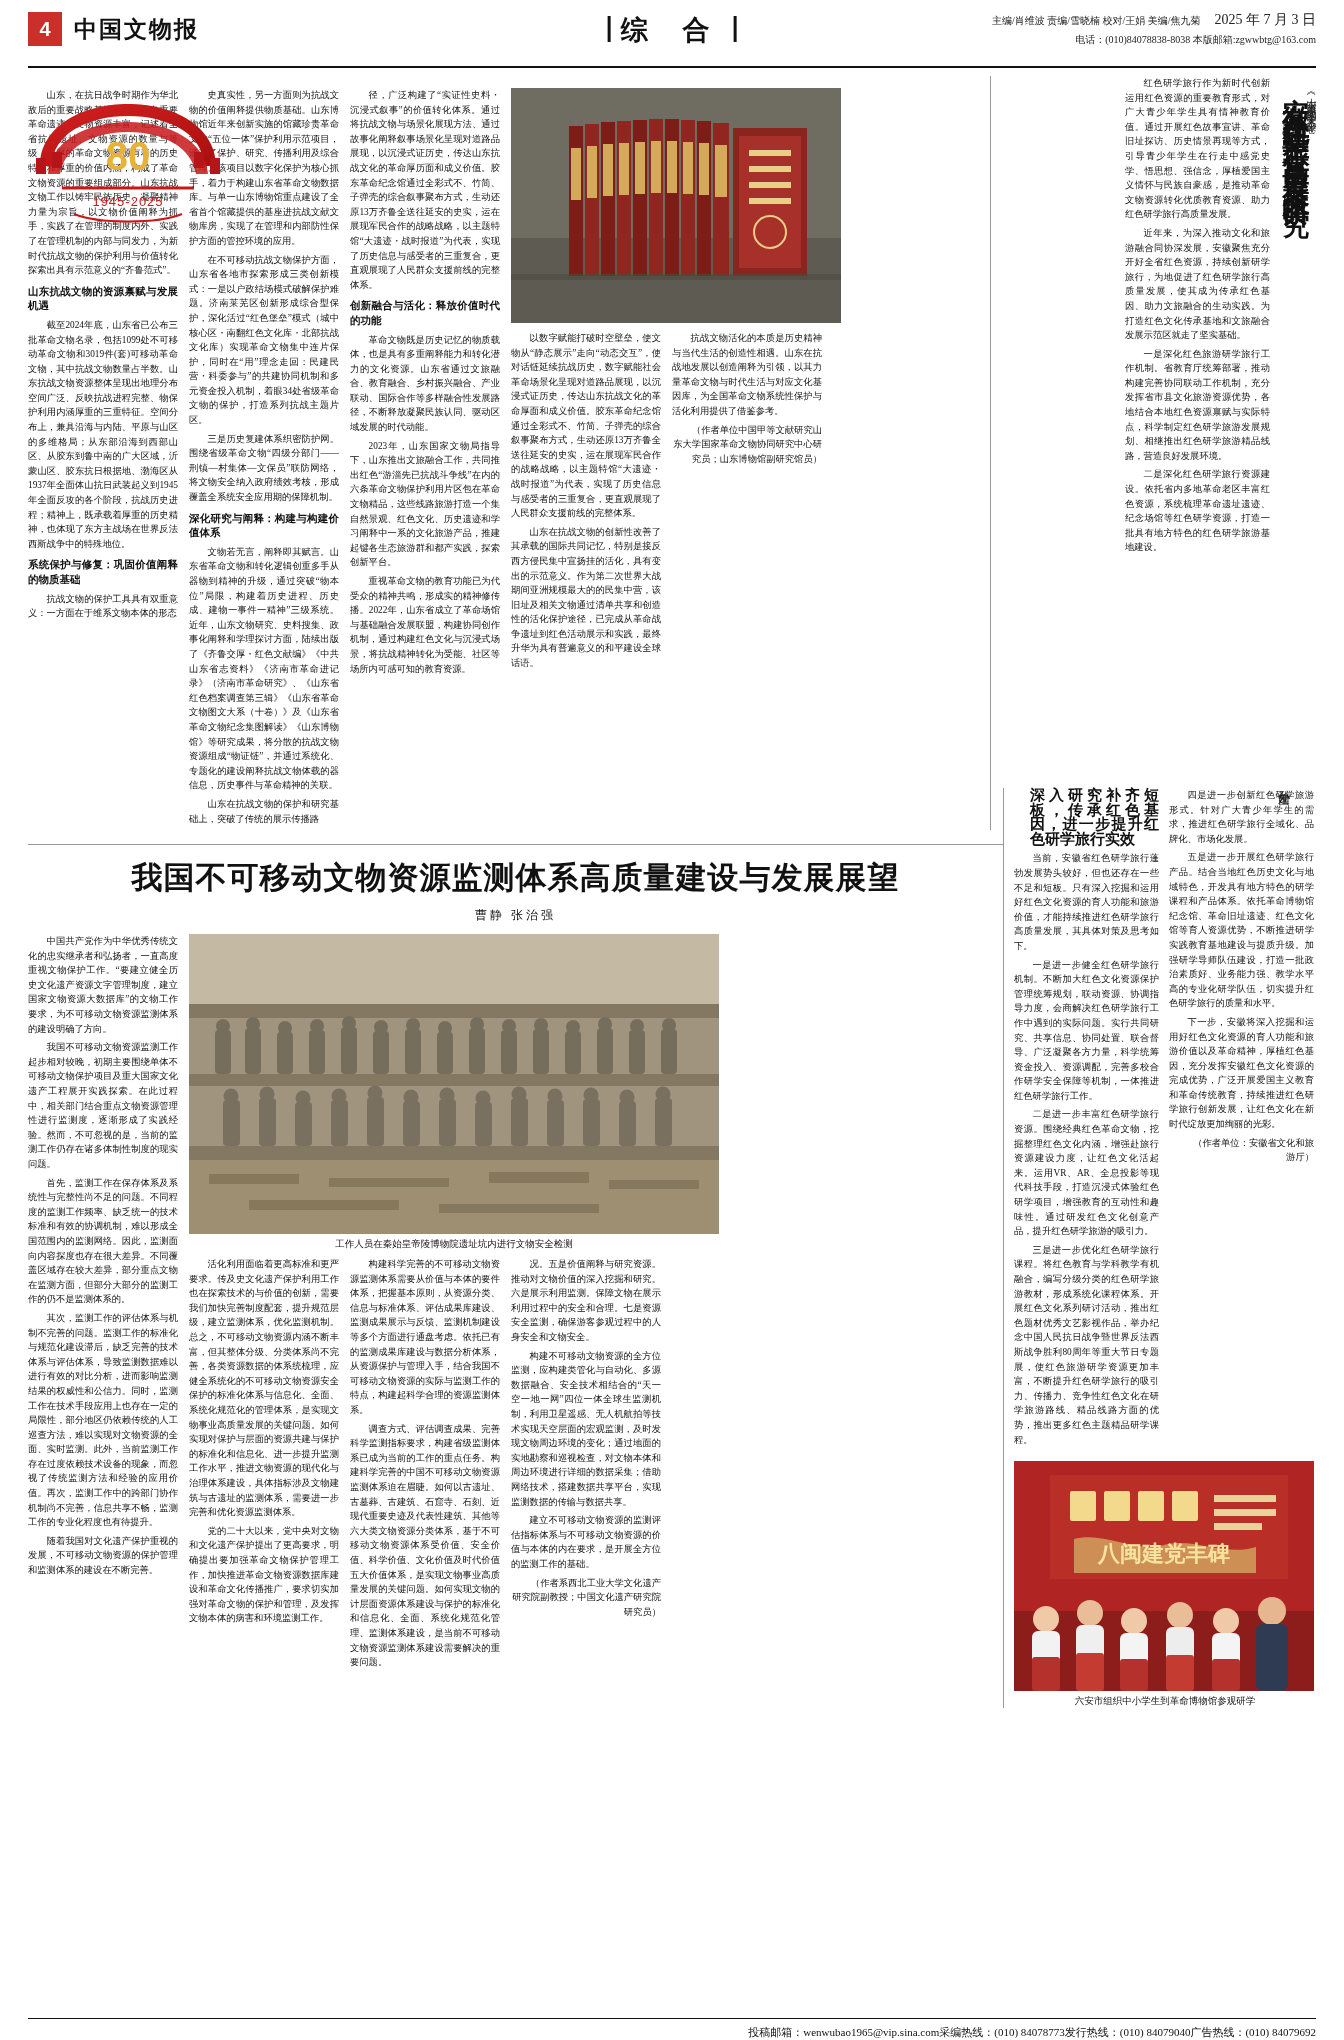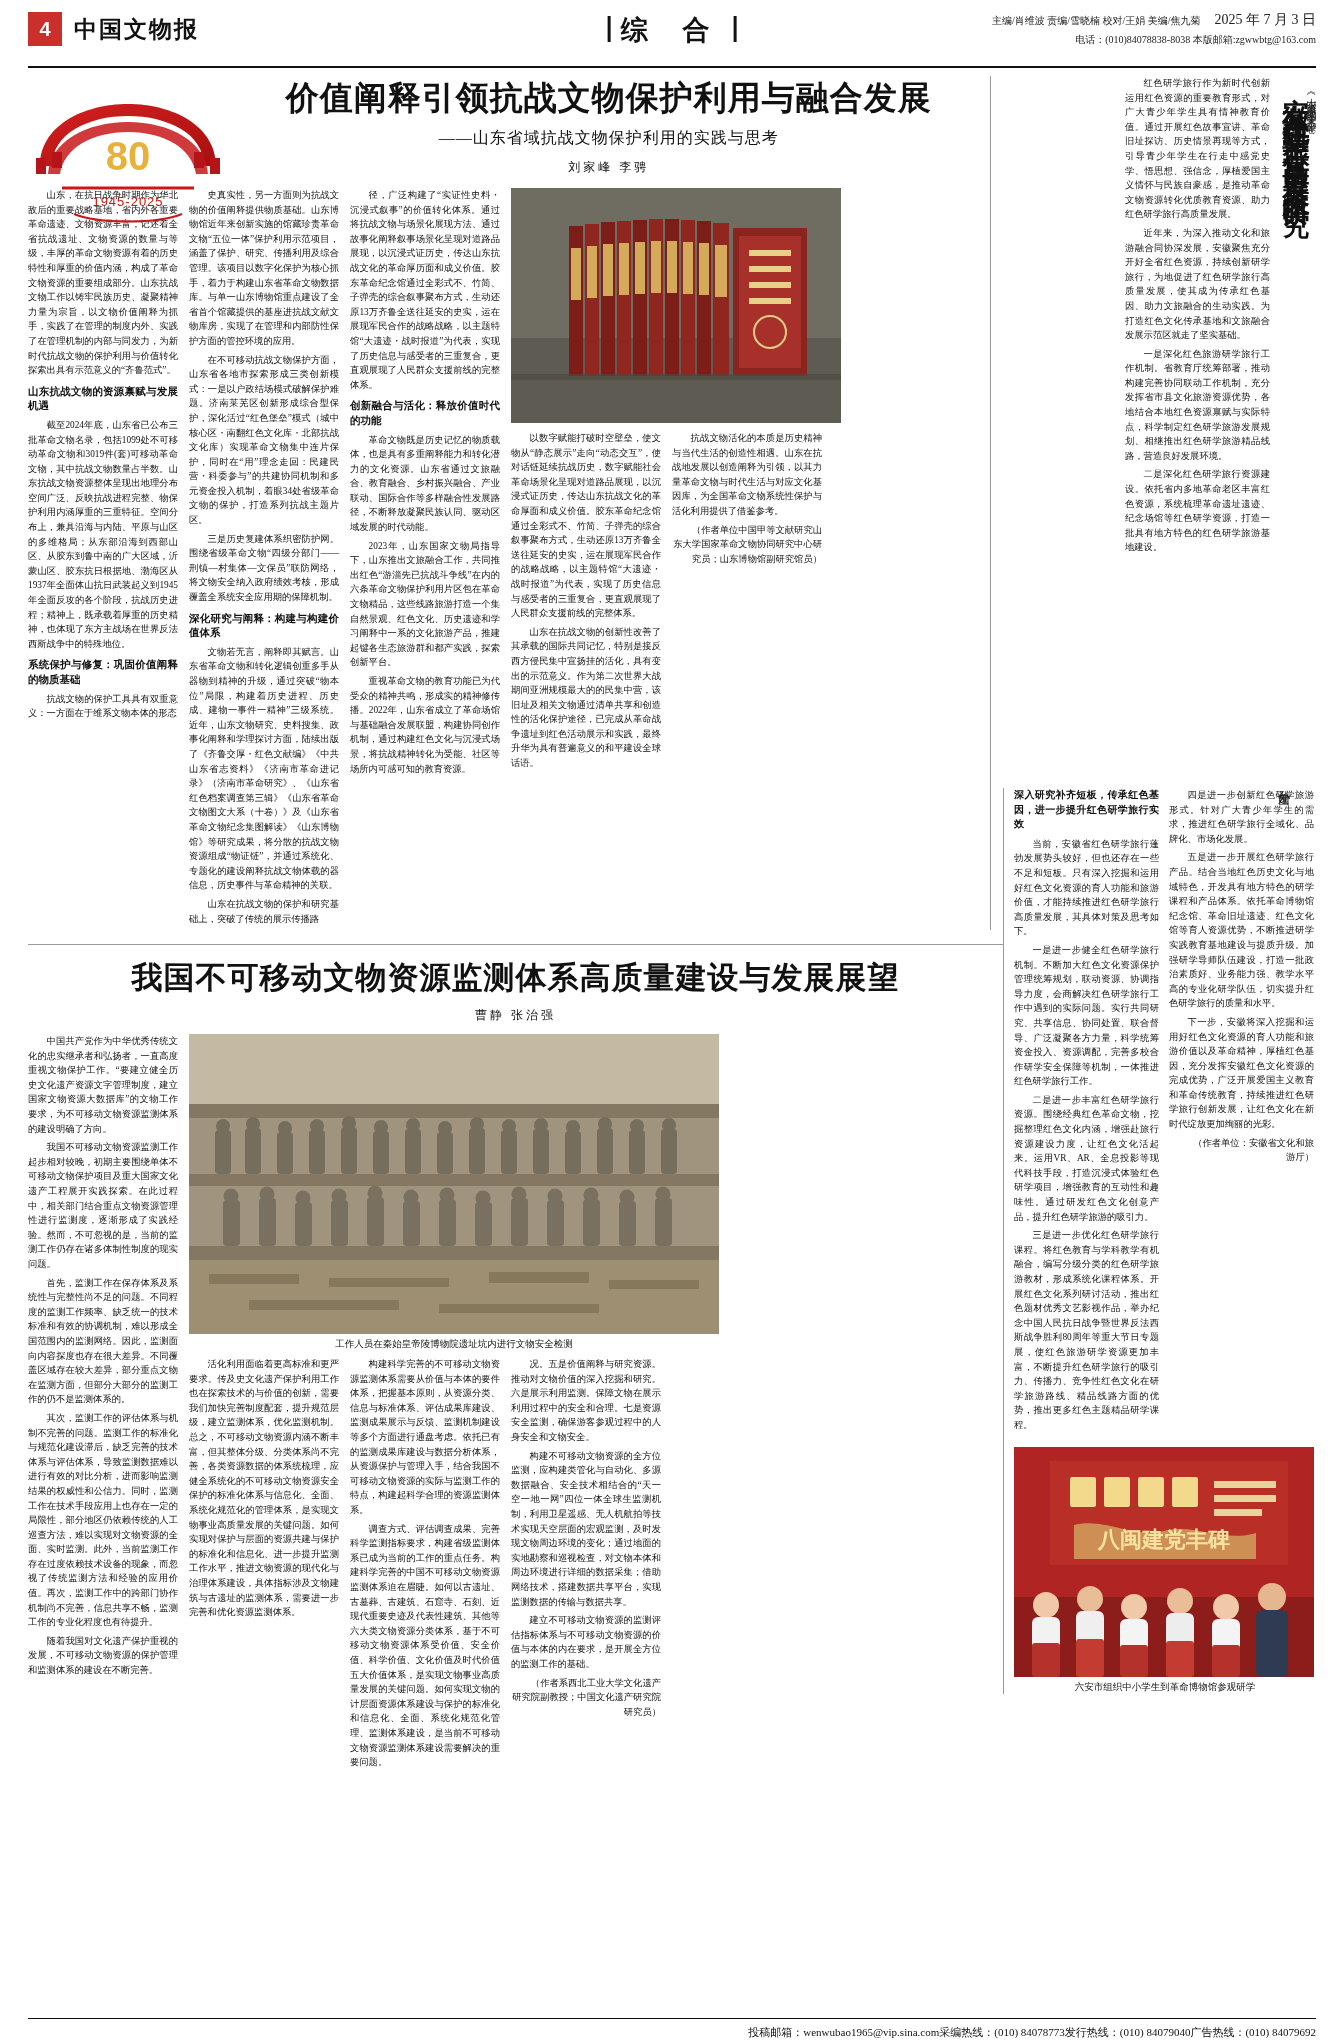--- a/index.html
+++ b/index.html
@@ -172,25 +172,20 @@
               <rect x="182" y="62" width="10" height="16"></rect>
                 <rect x="166" y="56" width="10" height="16"></rect>
             </g>
             <text x="100" y="74" font-size="40" font-weight="bold" fill="#e8b23a" text-anchor="middle" font-family="Liberation Sans, sans-serif">80</text>
             <path d="M34,92 L166,92" stroke="#c9181a" stroke-width="3"></path>
             <text x="100" y="110" font-size="13" fill="#c9181a" text-anchor="middle" font-family="Liberation Sans, sans-serif" letter-spacing="1">1945-2025</text>
             <path d="M46,118 C70,128 130,128 154,118" stroke="#c9181a" stroke-width="2" fill="none"></path>
           </svg>
         </div>
 
-        <div class="a1-head">
-          <div class="a1-title">价值阐释引领抗战文物保护利用与融合发展</div>
-          <div class="a1-sub">——山东省域抗战文物保护利用的实践与思考</div>
-          <div class="a1-author">刘家峰  李骋</div>
-        </div>
 
         <div class="a1-cols">
 
           <div class="col c1">
             <p>山东，在抗日战争时期作为华北敌后的重要战略基地，省内外各重要革命遗迹、文物资源丰富，记述着全省抗战遗址、文物资源的数量与等级，丰厚的革命文物资源有着的历史特性和厚重的价值内涵，构成了革命文物资源的重要组成部分。山东抗战文物工作以铸牢民族历史、凝聚精神力量为宗旨，以文物价值阐释为抓手，实践了在管理的制度内外、实践了在管理机制的内部与同发力，为新时代抗战文物的保护利用与价值转化探索出具有示范意义的“齐鲁范式”。</p>
             <h4>山东抗战文物的资源禀赋与发展机遇</h4>
             <p>截至2024年底，山东省已公布三批革命文物名录，包括1099处不可移动革命文物和3019件(套)可移动革命文物，其中抗战文物数量占半数。山东抗战文物资源整体呈现出地理分布空间广泛、反映抗战进程完整、物保护利用内涵厚重的三重特征。空间分布上，兼具沿海与内陆、平原与山区的多维格局；从东部沿海到西部山区、从胶东到鲁中南的广大区域，沂蒙山区、胶东抗日根据地、渤海区从1937年全面体山抗日武装起义到1945年全面反攻的各个阶段，抗战历史进程；精神上，既承载着厚重的历史精神，也体现了东方主战场在世界反法西斯战争中的特殊地位。</p>
             <h4>系统保护与修复：巩固价值阐释的物质基础</h4>
             <p>抗战文物的保护工具具有双重意义：一方面在于维系文物本体的形态</p>
           </div>
@@ -388,41 +383,42 @@
                   <rect x="250" y="270" width="160" height="9"></rect>
               </g>
               <rect x="0" y="0" width="530" height="300" fill="#000" opacity="0.05"></rect>
             </svg>
           </div>
           <div class="a2-figcap">工作人员在秦始皇帝陵博物院遗址坑内进行文物安全检测</div>
 
           <div class="a2-lower">
             <div class="a2c">
               <p>活化利用面临着更高标准和更严要求。传及史文化遗产保护利用工作也在探索技术的与价值的创新，需要我们加快完善制度配套，提升规范层级，建立监测体系，优化监测机制。总之，不可移动文物资源内涵不断丰富，但其整体分级、分类体系尚不完善，各类资源数据的体系统梳理，应健全系统化的不可移动文物资源安全保护的标准化体系与信息化、全面、系统化规范化的管理体系，是实现文物事业高质量发展的关键问题。如何实现对保护与层面的资源共建与保护的标准化和信息化、进一步提升监测工作水平，推进文物资源的现代化与治理体系建设，具体指标涉及文物建筑与古遗址的监测体系，需要进一步完善和优化资源监测体系。</p>
+              <p>党的二十大以来，党中央对文物和文化遗产保护提出了更高要求，明确提出要加强革命文物保护管理工作，加快推进革命文物资源数据库建设和革命文化传播推广，要求切实加强对革命文物的保护和管理，及发挥文物本体的病害和环境监测工作。</p>
             </div>
             <div class="a2c">
               <p>构建科学完善的不可移动文物资源监测体系需要从价值与本体的要件体系，把握基本原则，从资源分类、信息与标准体系、评估成果库建设、监测成果展示与反馈、监测机制建设等多个方面进行通盘考虑。依托已有的监测成果库建设与数据分析体系，从资源保护与管理入手，结合我国不可移动文物资源的实际与监测工作的特点，构建起科学合理的资源监测体系。</p>
               <p>调查方式、评估调查成果、完善科学监测指标要求，构建省级监测体系已成为当前的工作的重点任务。构建科学完善的中国不可移动文物资源监测体系迫在眉睫。如何以古遗址、古墓葬、古建筑、石窟寺、石刻、近现代重要史迹及代表性建筑、其他等六大类文物资源分类体系，基于不可移动文物资源体系受价值、安全价值、科学价值、文化价值及时代价值五大价值体系，是实现文物事业高质量发展的关键问题。如何实现文物的计层面资源体系建设与保护的标准化和信息化、全面、系统化规范化管理、监测体系建设，是当前不可移动文物资源监测体系建设需要解决的重要问题。</p>
               <p></p>
             </div>
             <div class="a2c">
               <p>况。五是价值阐释与研究资源。推动对文物价值的深入挖掘和研究。六是展示利用监测。保障文物在展示利用过程中的安全和合理。七是资源安全监测，确保游客参观过程中的人身安全和文物安全。</p>
               <p>构建不可移动文物资源的全方位监测，应构建类管化与自动化、多源数据融合、安全技术相结合的“天一空一地一网”四位一体全球生监测机制，利用卫星遥感、无人机航拍等技术实现天空层面的宏观监测，及时发现文物周边环境的变化；通过地面的实地勘察和巡视检查，对文物本体和周边环境进行详细的数据采集；借助网络技术，搭建数据共享平台，实现监测数据的传输与数据共享。</p>
               <p>建立不可移动文物资源的监测评估指标体系与不可移动文物资源的价值与本体的内在要求，是开展全方位的监测工作的基础。</p>
               <p class="sig">（作者系西北工业大学文化遗产研究院副教授；中国文化遗产研究院研究员）</p>
             </div>
           </div>
         </div>
       </div>
     </div>
 
     <div style="position:absolute;right:0;top:712px;width:313px;border-left:1px solid #999;padding-left:10px;box-sizing:border-box;">
       <div class="a3-cols">
         <div class="a3c">
-          <h4 style="font-size:10px;margin:0 0 5px 0;">深入研究补齐短板，传承红色基因，进一步提升红色研学旅行实效</h4>
+          <h4 style="font-size:15px;margin:0 0 5px 16px;">深入研究补齐短板，传承红色基因，进一步提升红色研学旅行实效</h4>
           <p>当前，安徽省红色研学旅行蓬勃发展势头较好，但也还存在一些不足和短板。只有深入挖掘和运用好红色文化资源的育人功能和旅游价值，才能持续推进红色研学旅行高质量发展，其具体对策及思考如下。</p>
           <p>一是进一步健全红色研学旅行机制。不断加大红色文化资源保护管理统筹规划，联动资源、协调指导力度，会商解决红色研学旅行工作中遇到的实际问题。实行共同研究、共享信息、协同处置、联合督导、广泛凝聚各方力量，科学统筹资金投入、资源调配，完善多校合作研学安全保障等机制，一体推进红色研学旅行工作。</p>
           <p>二是进一步丰富红色研学旅行资源。围绕经典红色革命文物，挖掘整理红色文化内涵，增强赴旅行资源建设力度，让红色文化活起来。运用VR、AR、全息投影等现代科技手段，打造沉浸式体验红色研学项目，增强教育的互动性和趣味性。通过研发红色文化创意产品，提升红色研学旅游的吸引力。</p>
           <p>三是进一步优化红色研学旅行课程。将红色教育与学科教学有机融合，编写分级分类的红色研学旅游教材，形成系统化课程体系。开展红色文化系列研讨活动，推出红色题材优秀文艺影视作品，举办纪念中国人民抗日战争暨世界反法西斯战争胜利80周年等重大节日专题展，使红色旅游研学资源更加丰富，不断提升红色研学旅行的吸引力、传播力、竞争性红色文化在研学旅游路线、精品线路方面的优势，推出更多红色主题精品研学课程。</p>
         </div>
         <div class="a3c">
           <p>四是进一步创新红色研学旅游形式。针对广大青少年学生的需求，推进红色研学旅行全域化、品牌化、市场化发展。</p>
           <p>五是进一步开展红色研学旅行产品。结合当地红色历史文化与地域特色，开发具有地方特色的研学课程和产品体系。依托革命博物馆纪念馆、革命旧址遗迹、红色文化馆等育人资源优势，不断推进研学实践教育基地建设与提质升级。加强研学导师队伍建设，打造一批政治素质好、业务能力强、教学水平高的专业化研学队伍，切实提升红色研学旅行的质量和水平。</p>
           <p>下一步，安徽将深入挖掘和运用好红色文化资源的育人功能和旅游价值以及革命精神，厚植红色基因，充分发挥安徽红色文化资源的完成优势，广泛开展爱国主义教育和革命传统教育，持续推进红色研学旅行创新发展，让红色文化在新时代绽放更加绚丽的光彩。</p>
           <p class="sig">（作者单位：安徽省文化和旅游厅）</p>

